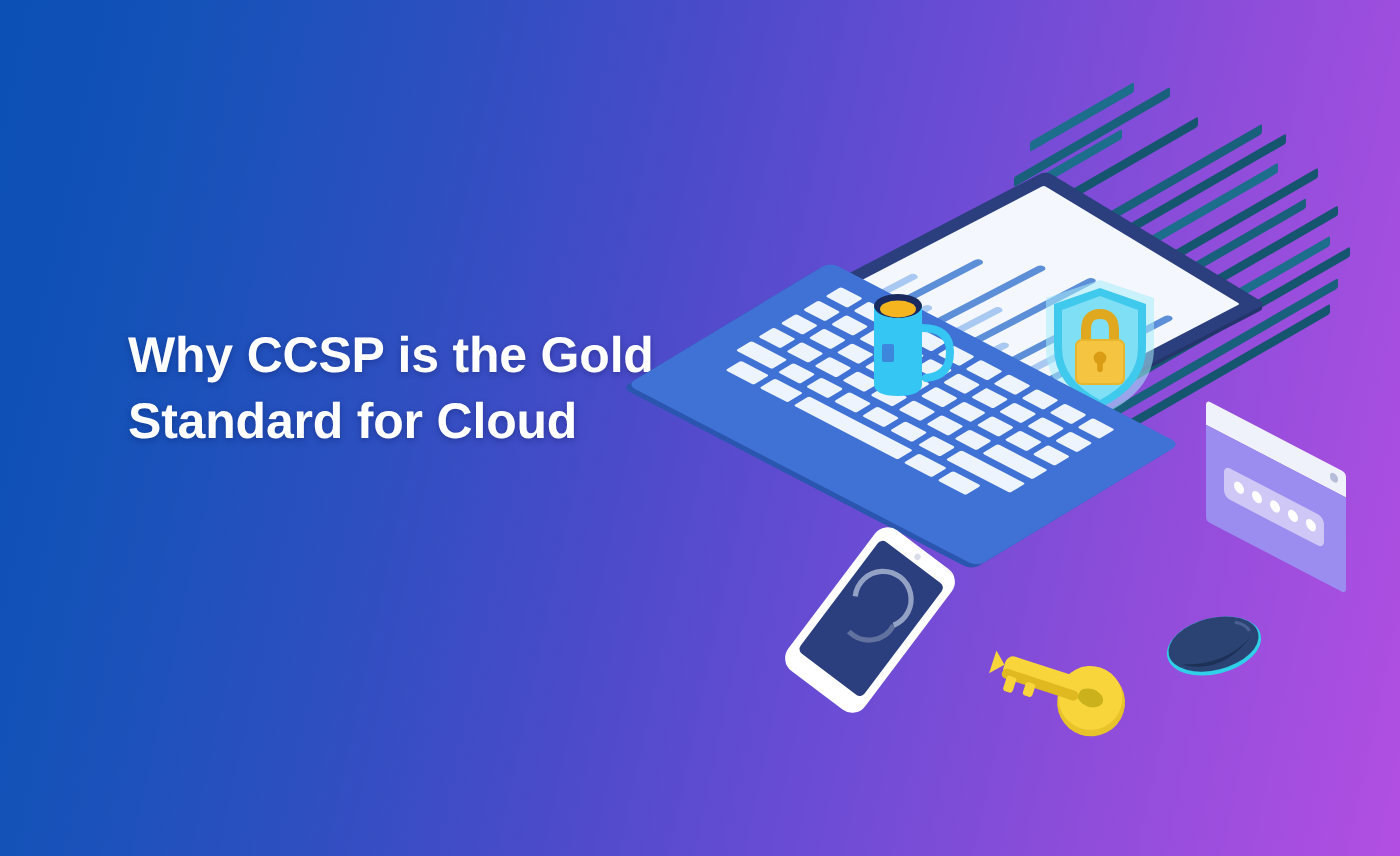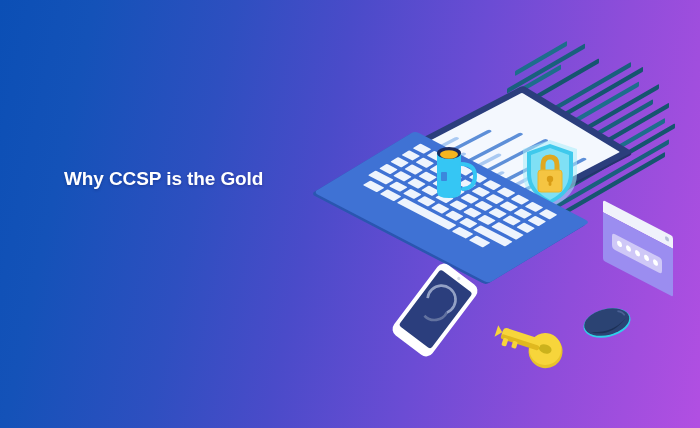--- a/index.html
+++ b/index.html
@@ -6,21 +6,21 @@
   #banner{
     position:relative;
     width:700px;height:428px;
     overflow:hidden;
     font-family:"Liberation Sans","DejaVu Sans",sans-serif;
     background:linear-gradient(102deg,#0b4fb5 0%,#1452b8 12%,#2e4fc0 30%,#4a4bc9 45%,#6b4cd4 62%,#8f4dda 80%,#b24fe2 100%);
   }
   
   #headline{
     position:absolute;left:64px;top:162px;width:300px;
-    color:#ffffff;font-size:19px;font-weight:bold;line-height:33px;
+    color:#ffffff;font-size:25px;font-weight:bold;line-height:33px;
     letter-spacing:-0.1px;
     text-shadow:0 1px 3px rgba(10,20,80,.35);
   }
   #headline div{white-space:nowrap;}
   
   #art{position:absolute;left:395px;top:40px;width:305px;height:370px;}
   
   .streak{position:absolute;height:5px;border-radius:1px;transform:skewY(-30deg);}
   
   #lid{
@@ -68,20 +68,21 @@
   
   #mouse{position:absolute;left:185px;top:262px;width:54px;height:42px;}
 </style>
 </head>
 <body>
 
 <div id="banner">
 
   <div id="headline">
     <div>Why CCSP is the Gold</div>
+    <div>Standard for Cloud</div>
   </div>
 
   <div id="art">
 
     <div>
       <div class="streak" style="left:120px;top:16px;width:52px;background:#1d6e8c;"></div>
       <div class="streak" style="left:112px;top:26px;width:78px;background:#19607d;"></div>
       <div class="streak" style="left:126px;top:36px;width:40px;background:#1d6e8c;"></div>
       <div class="streak" style="left:108px;top:46px;width:96px;background:#15556f;"></div>
       <div class="streak" style="left:118px;top:56px;width:118px;background:#19607d;"></div>

